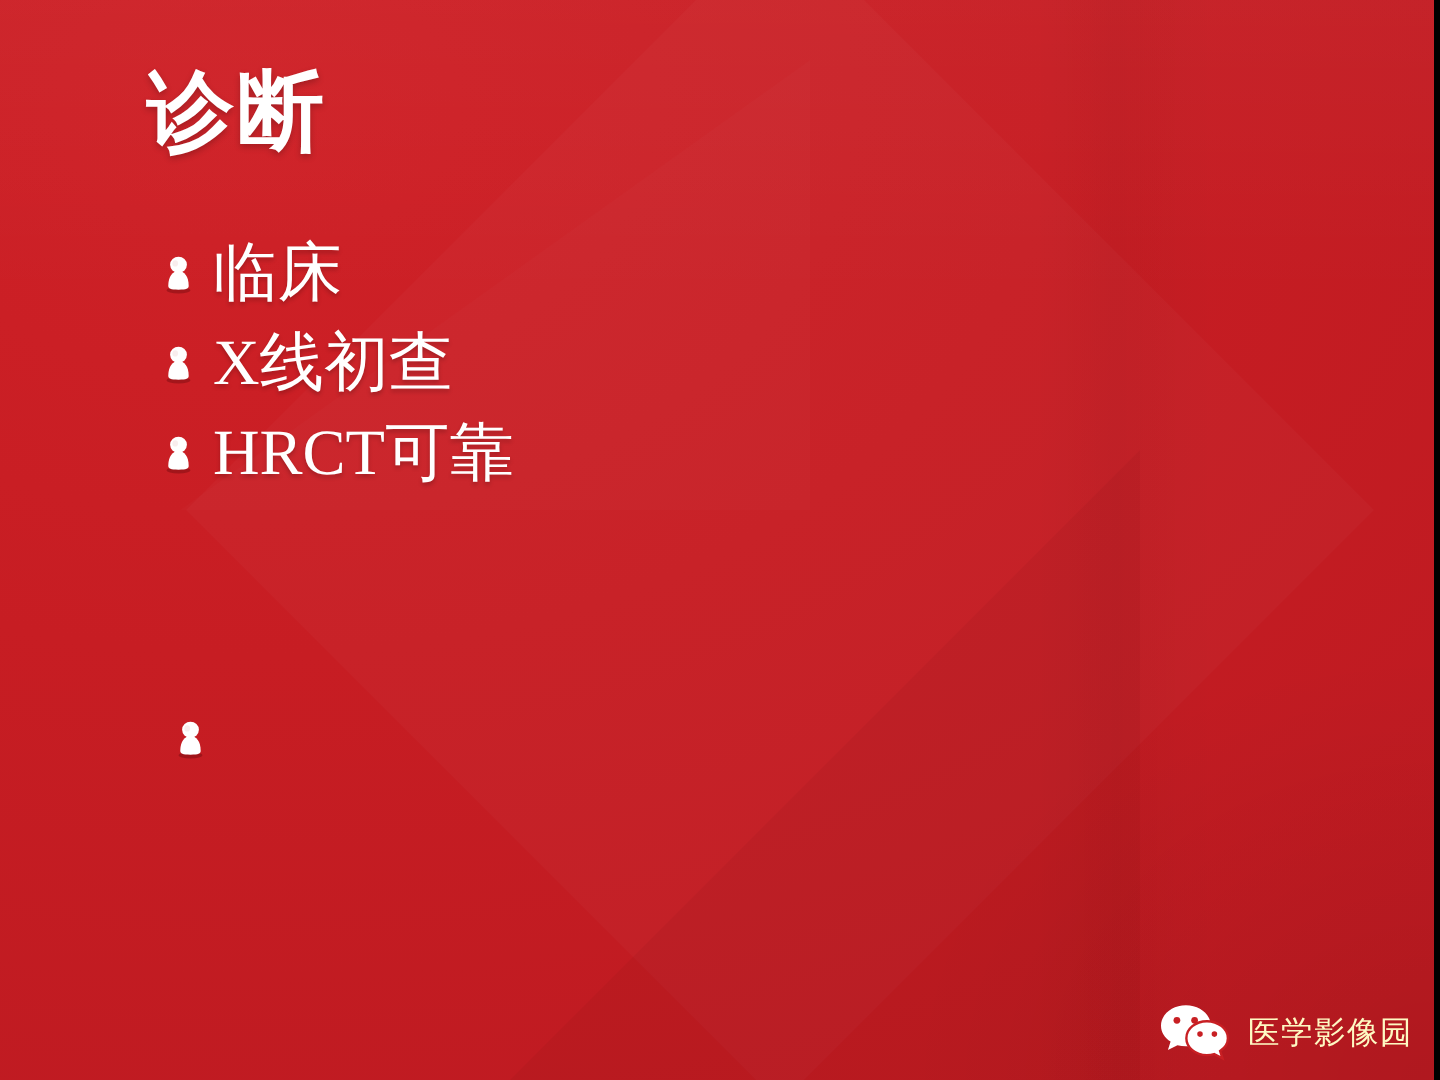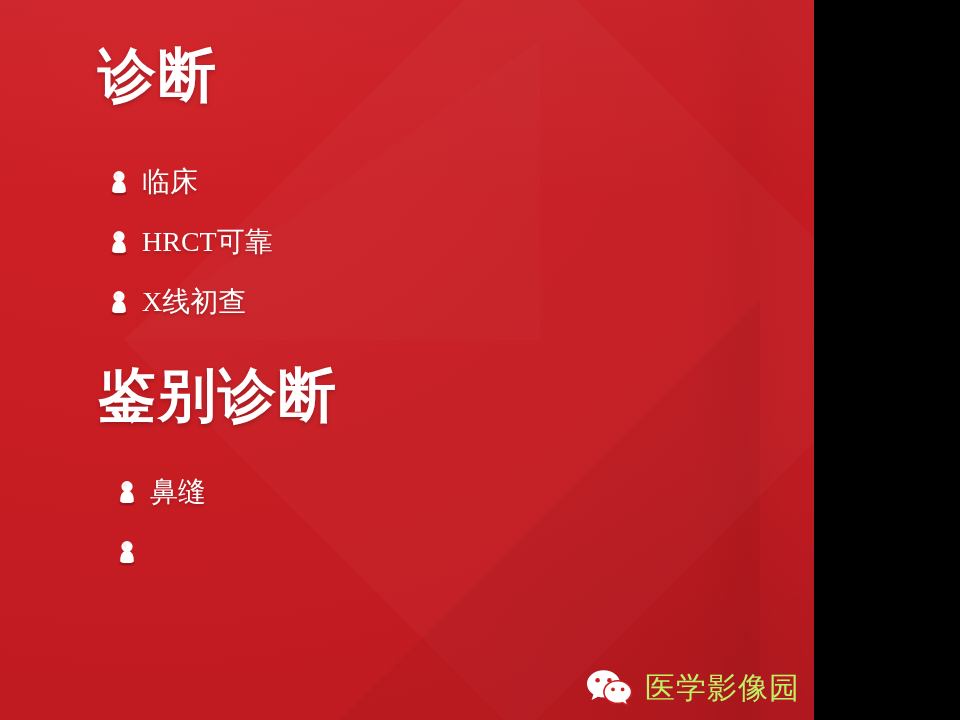--- a/index.html
+++ b/index.html
@@ -3,21 +3,21 @@
 <meta charset="utf-8">
 <title>Slide</title>
 <style>
   html, body {
     margin: 0;
     padding: 0;
     background: #000;
   }
   #slide {
     position: relative;
-    width: 814px;
+    width: 956px;
     height: 720px;
     overflow: hidden;
     background: #c8191f;
     font-family: "Liberation Sans", "DejaVu Sans", sans-serif;
     -webkit-font-smoothing: antialiased;
   }
 
   
   .bg-base {
     position: absolute;
@@ -125,21 +125,21 @@
     flex: 0 0 auto;
     width: 22px;
     height: 28px;
     margin-right: 12px;
   }
   .bullet-marker svg { display: block; }
 
   .bullet-text {
     color: #ffffff;
     font-family: "Liberation Serif", "DejaVu Serif", serif;
-    font-size: 28px;
+    font-size: 43px;
     line-height: 1;
     white-space: nowrap;
     text-shadow: 0 2px 3px rgba(0,0,0,0.20);
   }
 
   
   .watermark {
     position: absolute;
     right: 14px;
     bottom: 10px;
@@ -147,22 +147,22 @@
     align-items: center;
     gap: 10px;
   }
   .wechat-icon {
     width: 50px;
     height: 44px;
     flex: 0 0 auto;
   }
   .wechat-icon svg { display: block; }
   .watermark-text {
-    color: #bef264;
-    font-size: 30px;
+    color: #fef9c3;
+    font-size: 21px;
     font-weight: 400;
     letter-spacing: 1px;
     white-space: nowrap;
   }
 </style>
 </head>
 <body>
 
 <div id="slide">
 
@@ -192,49 +192,37 @@
       </li>
       <li class="bullet-row">
         <span class="bullet-marker">
           <svg viewBox="0 0 22 28" width="22" height="28" aria-hidden="true">
             <ellipse cx="11" cy="25.5" rx="8" ry="2.2" fill="rgba(90,6,10,0.35)"></ellipse>
             <ellipse cx="11" cy="8.5" rx="5.6" ry="5.4" fill="#ffffff"></ellipse>
             <path d="M4.2 22.5 C4.2 16.3 7.1 12.6 11 12.6 C14.9 12.6 17.8 16.3 17.8 22.5 C17.8 24.3 16.4 25.1 11 25.1 C5.6 25.1 4.2 24.3 4.2 22.5 Z" fill="#ffffff"></path>
             <ellipse cx="8.8" cy="7.6" rx="1.9" ry="2.1" fill="#f3dede" opacity="0.55"></ellipse>
           </svg>
         </span>
+        <span class="bullet-text">X线初查</span>
+      </li>
+      <li class="bullet-row">
+        <span class="bullet-marker">
+          <svg viewBox="0 0 22 28" width="22" height="28" aria-hidden="true">
+            <ellipse cx="11" cy="25.5" rx="8" ry="2.2" fill="rgba(90,6,10,0.35)"></ellipse>
+            <ellipse cx="11" cy="8.5" rx="5.6" ry="5.4" fill="#ffffff"></ellipse>
+            <path d="M4.2 22.5 C4.2 16.3 7.1 12.6 11 12.6 C14.9 12.6 17.8 16.3 17.8 22.5 C17.8 24.3 16.4 25.1 11 25.1 C5.6 25.1 4.2 24.3 4.2 22.5 Z" fill="#ffffff"></path>
+            <ellipse cx="8.8" cy="7.6" rx="1.9" ry="2.1" fill="#f3dede" opacity="0.55"></ellipse>
+          </svg>
+        </span>
         <span class="bullet-text">HRCT可靠</span>
       </li>
-      <li class="bullet-row">
-        <span class="bullet-marker">
-          <svg viewBox="0 0 22 28" width="22" height="28" aria-hidden="true">
-            <ellipse cx="11" cy="25.5" rx="8" ry="2.2" fill="rgba(90,6,10,0.35)"></ellipse>
-            <ellipse cx="11" cy="8.5" rx="5.6" ry="5.4" fill="#ffffff"></ellipse>
-            <path d="M4.2 22.5 C4.2 16.3 7.1 12.6 11 12.6 C14.9 12.6 17.8 16.3 17.8 22.5 C17.8 24.3 16.4 25.1 11 25.1 C5.6 25.1 4.2 24.3 4.2 22.5 Z" fill="#ffffff"></path>
-            <ellipse cx="8.8" cy="7.6" rx="1.9" ry="2.1" fill="#f3dede" opacity="0.55"></ellipse>
-          </svg>
-        </span>
-        <span class="bullet-text">X线初查</span>
-      </li>
     </ul>
 
-    <div class="section-title t2">鉴别诊断</div>
 
     <ul class="bullet-list l2">
-      <li class="bullet-row">
-        <span class="bullet-marker">
-          <svg viewBox="0 0 22 28" width="22" height="28" aria-hidden="true">
-            <ellipse cx="11" cy="25.5" rx="8" ry="2.2" fill="rgba(90,6,10,0.35)"></ellipse>
-            <ellipse cx="11" cy="8.5" rx="5.6" ry="5.4" fill="#ffffff"></ellipse>
-            <path d="M4.2 22.5 C4.2 16.3 7.1 12.6 11 12.6 C14.9 12.6 17.8 16.3 17.8 22.5 C17.8 24.3 16.4 25.1 11 25.1 C5.6 25.1 4.2 24.3 4.2 22.5 Z" fill="#ffffff"></path>
-            <ellipse cx="8.8" cy="7.6" rx="1.9" ry="2.1" fill="#f3dede" opacity="0.55"></ellipse>
-          </svg>
-        </span>
-        <span class="bullet-text">鼻缝</span>
-      </li>
       <li class="bullet-row">
         <span class="bullet-marker">
           <svg viewBox="0 0 22 28" width="22" height="28" aria-hidden="true">
             <ellipse cx="11" cy="25.5" rx="8" ry="2.2" fill="rgba(90,6,10,0.35)"></ellipse>
             <ellipse cx="11" cy="8.5" rx="5.6" ry="5.4" fill="#ffffff"></ellipse>
             <path d="M4.2 22.5 C4.2 16.3 7.1 12.6 11 12.6 C14.9 12.6 17.8 16.3 17.8 22.5 C17.8 24.3 16.4 25.1 11 25.1 C5.6 25.1 4.2 24.3 4.2 22.5 Z" fill="#ffffff"></path>
             <ellipse cx="8.8" cy="7.6" rx="1.9" ry="2.1" fill="#f3dede" opacity="0.55"></ellipse>
           </svg>
         </span>
       </li>

